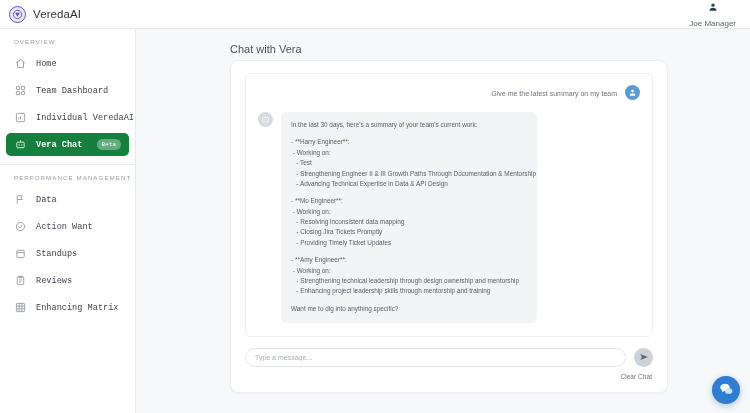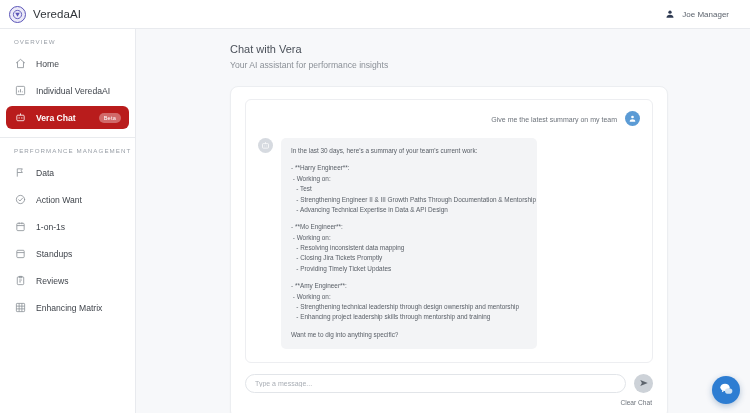--- a/index.html
+++ b/index.html
@@ -10,33 +10,33 @@
     overflow: hidden;
   }
   .app { position: relative; width: 750px; height: 413px; display: flex; flex-direction: column; }
 
   
   .topbar {
     height: 29px; min-height: 29px;
     background: #ffffff;
     border-bottom: 1px solid #e8eaee;
     display: flex; align-items: center;
-    padding: 0 17px 0 9px;
+    padding: 0 10px 0 9px;
     position: relative; z-index: 5;
   }
   .brand { display: flex; align-items: center; gap: 7px; }
   .brand-logo {
     width: 17px; height: 17px; border-radius: 50%;
     background: #ebe9f8;
     border: 1.3px solid #5b55b8;
     display: flex; align-items: center; justify-content: center;
   }
   .brand-logo svg { display: block; }
   .brand-name { font-size: 11.5px; color: #2f3338; letter-spacing: .1px; }
-  .topbar-right { margin-left: auto; display: flex; align-items: center; gap: 6px; padding-right: 4px; }
+  .topbar-right { margin-left: auto; display: flex; align-items: center; gap: 6px; padding-right: 4px; flex-direction: column; }
   .user-ico { width: 12px; height: 12px; display: flex; align-items: center; justify-content: center; }
   .user-name { font-size: 8px; color: #5c636d; }
 
   
   .body { flex: 1; display: flex; min-height: 0; }
 
   
   .sidebar {
     width: 136px; min-width: 136px;
     background: #ffffff;
@@ -48,25 +48,26 @@
   .side-label {
     font-size: 6.2px; letter-spacing: 1.05px; color: #9aa0a8;
     padding: 0 0 0 14px; margin-bottom: 7px; text-transform: uppercase;
   }
   .side-divider { height: 1px; background: #e9ebee; margin: 8px 0 9px 0; }
   .nav-item {
     display: flex; align-items: center; gap: 10px;
     height: 23px; margin: 0 6px 4px 6px;
     padding: 0 8px; border-radius: 5px;
     cursor: pointer;
+    font-family: Liberation Mono, monospace;
   }
   .nav-item .ico { width: 12px; height: 12px; display: flex; align-items: center; justify-content: center; flex: 0 0 12px; }
   .nav-item .ico svg { display: block; }
   .nav-label { font-size: 8.6px; color: #40454c; white-space: nowrap; }
-  .nav-item.active { background: #b91c1c; border-radius: 6px; }
+  .nav-item.active { background: #15803d; }
   .nav-item.active .nav-label { color: #ffffff; font-weight: bold; }
   .beta {
     margin-left: auto; font-size: 5.6px; color: #ffffff;
     background: rgba(255,255,255,.34);
     border-radius: 7px; padding: 2px 5px; letter-spacing: .2px;
   }
 
   
   .main { flex: 1; background: #f7f8fa; padding: 14px 0 0 0; min-width: 0; position: relative; overflow: hidden; }
   .main-inner { padding: 0 82px 0 94px; }
@@ -174,20 +175,31 @@
         <span class="ico">
           <svg width="11" height="11" viewBox="0 0 24 24" fill="none" stroke="#8a9097" stroke-width="1.8" stroke-linecap="round" stroke-linejoin="round">
               <path d="M3 10.5L12 3l9 7.5"></path>
               <path d="M5.5 9.5V21h13V9.5"></path>
             </svg>
         </span>
         <span class="nav-label">Home</span>
       </div>
 
 
+      <div class="nav-item">
+        <span class="ico">
+          <svg width="11" height="11" viewBox="0 0 24 24" fill="none" stroke="#8a9097" stroke-width="1.8">
+              <rect x="3" y="3" width="7" height="7" rx="1"></rect>
+              <rect x="14" y="3" width="7" height="7" rx="1"></rect>
+              <rect x="3" y="14" width="7" height="7" rx="1"></rect>
+              <rect x="14" y="14" width="7" height="7" rx="1"></rect>
+            </svg>
+        </span>
+        <span class="nav-label">Team Dashboard</span>
+      </div>
 
       <div class="nav-item">
         <span class="ico">
           <svg width="11" height="11" viewBox="0 0 24 24" fill="none" stroke="#8a9097" stroke-width="1.8">
               <rect x="3" y="3" width="18" height="18" rx="2"></rect>
               <path d="M8 16v-4M12 16v-7M16 16v-2"></path>
             </svg>
         </span>
         <span class="nav-label">Individual VeredaAI</span>
       </div>
@@ -221,29 +233,20 @@
       <div class="nav-item">
         <span class="ico">
           <svg width="11" height="11" viewBox="0 0 24 24" fill="none" stroke="#8a9097" stroke-width="1.8" stroke-linecap="round">
               <circle cx="12" cy="12" r="9"></circle>
               <path d="M8 12.5l2.8 2.8L16.5 9"></path>
             </svg>
         </span>
         <span class="nav-label">Action Want</span>
       </div>
 
-      <div class="nav-item">
-        <span class="ico">
-          <svg width="11" height="11" viewBox="0 0 24 24" fill="none" stroke="#8a9097" stroke-width="1.8">
-              <rect x="4" y="5" width="16" height="16" rx="2"></rect>
-              <path d="M4 10h16M9 3v4M15 3v4"></path>
-            </svg>
-        </span>
-        <span class="nav-label">1-on-1s</span>
-      </div>
 
       <div class="nav-item">
         <span class="ico">
           <svg width="11" height="11" viewBox="0 0 24 24" fill="none" stroke="#8a9097" stroke-width="1.8">
               <rect x="4" y="5" width="16" height="16" rx="2"></rect>
               <path d="M4 10h16"></path>
             </svg>
         </span>
         <span class="nav-label">Standups</span>
       </div>
@@ -266,21 +269,20 @@
               <path d="M3 9h18M3 15h18M9 3v18M15 3v18"></path>
             </svg>
         </span>
         <span class="nav-label">Enhancing Matrix</span>
       </div>
     </nav>
 
     <main class="main">
       <div class="main-inner">
         <div class="page-title">Chat with Vera</div>
-        <div class="page-sub">Your AI assistant for performance insights</div>
 
         <section class="chat-card">
           <div class="msg-area">
 
             <div class="row-user">
               <span class="user-bubble-text">Give me the latest summary on my team</span>
               <span class="av av-user">
                 <svg width="9" height="9" viewBox="0 0 24 24" fill="#ffffff">
                     <circle cx="12" cy="8" r="3.6"></circle>
                     <path d="M4.5 20.5c0-4.2 3.5-6.3 7.5-6.3s7.5 2.1 7.5 6.3z"></path>

